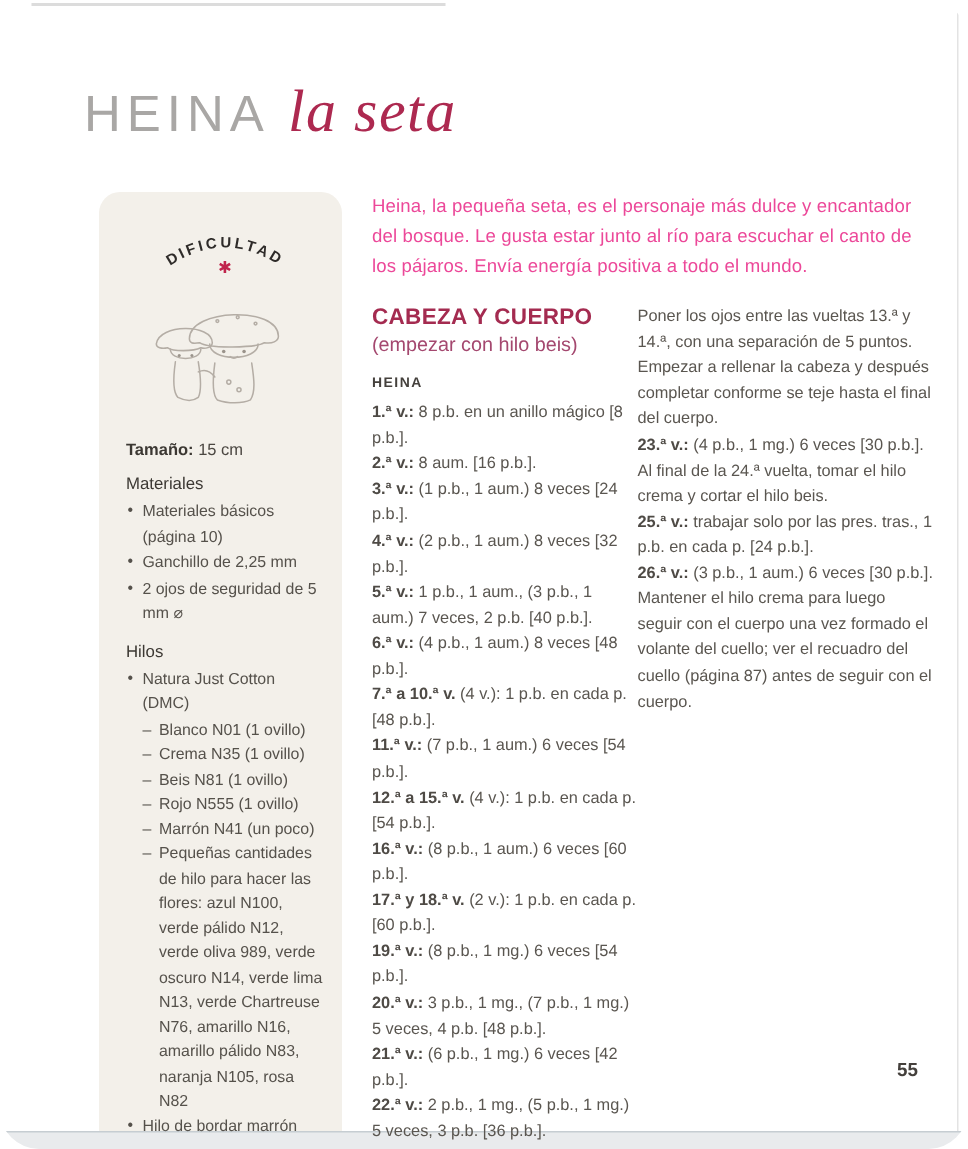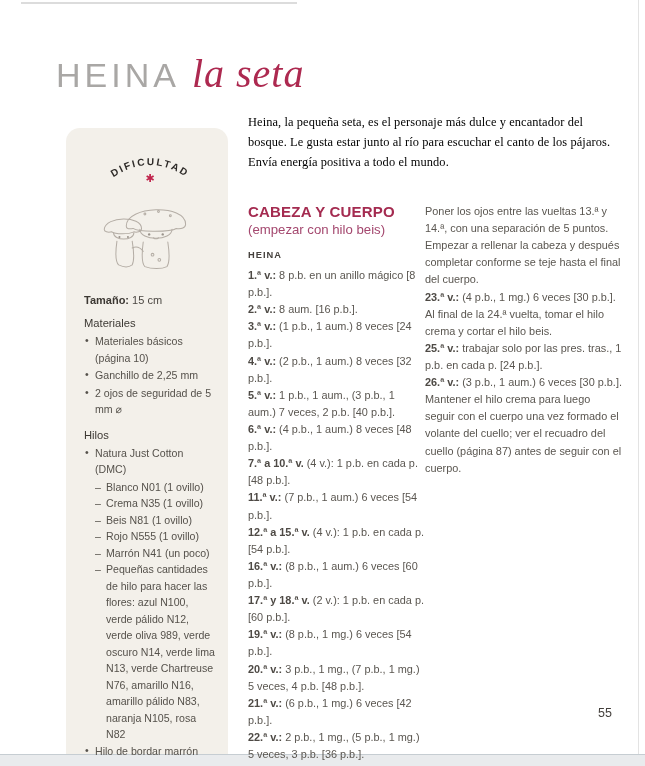--- a/index.html
+++ b/index.html
@@ -1,17 +1,17 @@
 <!DOCTYPE html>
 <html><head>
 <meta charset="utf-8">
 <style>
   html,body{margin:0;padding:0;background:#fff;}
   .page{position:relative;width:645px;height:766px;background:#ffffff;overflow:hidden;
-        font-family:"Liberation Sans",sans-serif;}
+        font-family:"Liberation Sans",sans-serif;border-radius:26px;}
 
   
   .top-edge{position:absolute;left:21px;top:2px;width:276px;height:2px;background:#dcdcdc;}
   .right-edge{position:absolute;left:638px;top:0;width:1px;height:755px;background:#e3e3e3;}
   .bottom-edge{position:absolute;left:0;top:754px;width:645px;height:12px;background:#e9ebed;border-top:1px solid #c6cdd2;}
 
   
   .title{position:absolute;left:56px;top:50px;display:flex;align-items:baseline;gap:12px;white-space:nowrap;}
   .title-main{font-size:34px;font-weight:400;color:#a9a7a5;letter-spacing:4px;}
   .title-script{font-family:"Liberation Serif",serif;font-style:italic;font-size:40px;color:#ad2950;letter-spacing:1px;}
@@ -25,32 +25,32 @@
   .size-line .lbl{font-weight:bold;color:#3c3833;}
   .side-h{font-size:11.2px;font-weight:normal;color:#3c3833;margin:11px 0 4px 0;}
   .side-list{list-style:none;margin:0;padding:0;}
   .side-list li{position:relative;padding-left:11px;font-size:10.6px;line-height:1.56;color:#55514b;margin:0 0 1px 0;}
   .side-list li::before{content:"•";position:absolute;left:1px;top:-1px;color:#55514b;}
   .sub-list{list-style:none;margin:0;padding:0 0 0 11px;}
   .sub-list li{position:relative;padding-left:11px;font-size:10.6px;line-height:1.56;color:#55514b;}
   .sub-list li::before{content:"–";position:absolute;left:0;top:0;color:#55514b;}
 
   
-  .intro{position:absolute;left:248px;top:113px;width:372px;font-size:12.4px;line-height:1.6;
-         color:#000000;letter-spacing:0.1px;font-family:Liberation Serif, serif;}
+  .intro{position:absolute;left:248px;top:128px;width:372px;font-size:12.4px;line-height:1.6;
+         color:#ec4899;letter-spacing:0.1px;}
   .content{position:absolute;left:248px;top:203px;width:374px;display:flex;}
   .col1{width:177px;flex:none;}
   .col2{flex:1;}
   .sec-h{font-size:15px;font-weight:bold;color:#a42b50;letter-spacing:0.2px;margin:0;}
   .sec-sub{font-size:13.2px;color:#a4486f;margin:2px 0 0 0;}
   .part-h{font-size:9.3px;font-weight:bold;letter-spacing:1px;color:#45413d;margin:13px 0 7px 0;}
   .ins{margin:0;font-size:10.9px;line-height:1.57;color:#5a5650;}
   .ins .b{font-weight:bold;color:#4e4a45;}
 
-  .page-num{position:absolute;left:598px;top:706px;font-size:12.5px;font-weight:normal;color:#44403c;}
+  .page-num{position:absolute;left:598px;top:706px;font-size:12.5px;font-weight:bold;color:#44403c;}
 </style>
 </head>
 <body>
 
 <div class="page">
 
   <div class="top-edge"></div>
   <div class="right-edge"></div>
   <div class="bottom-edge"></div>
 

